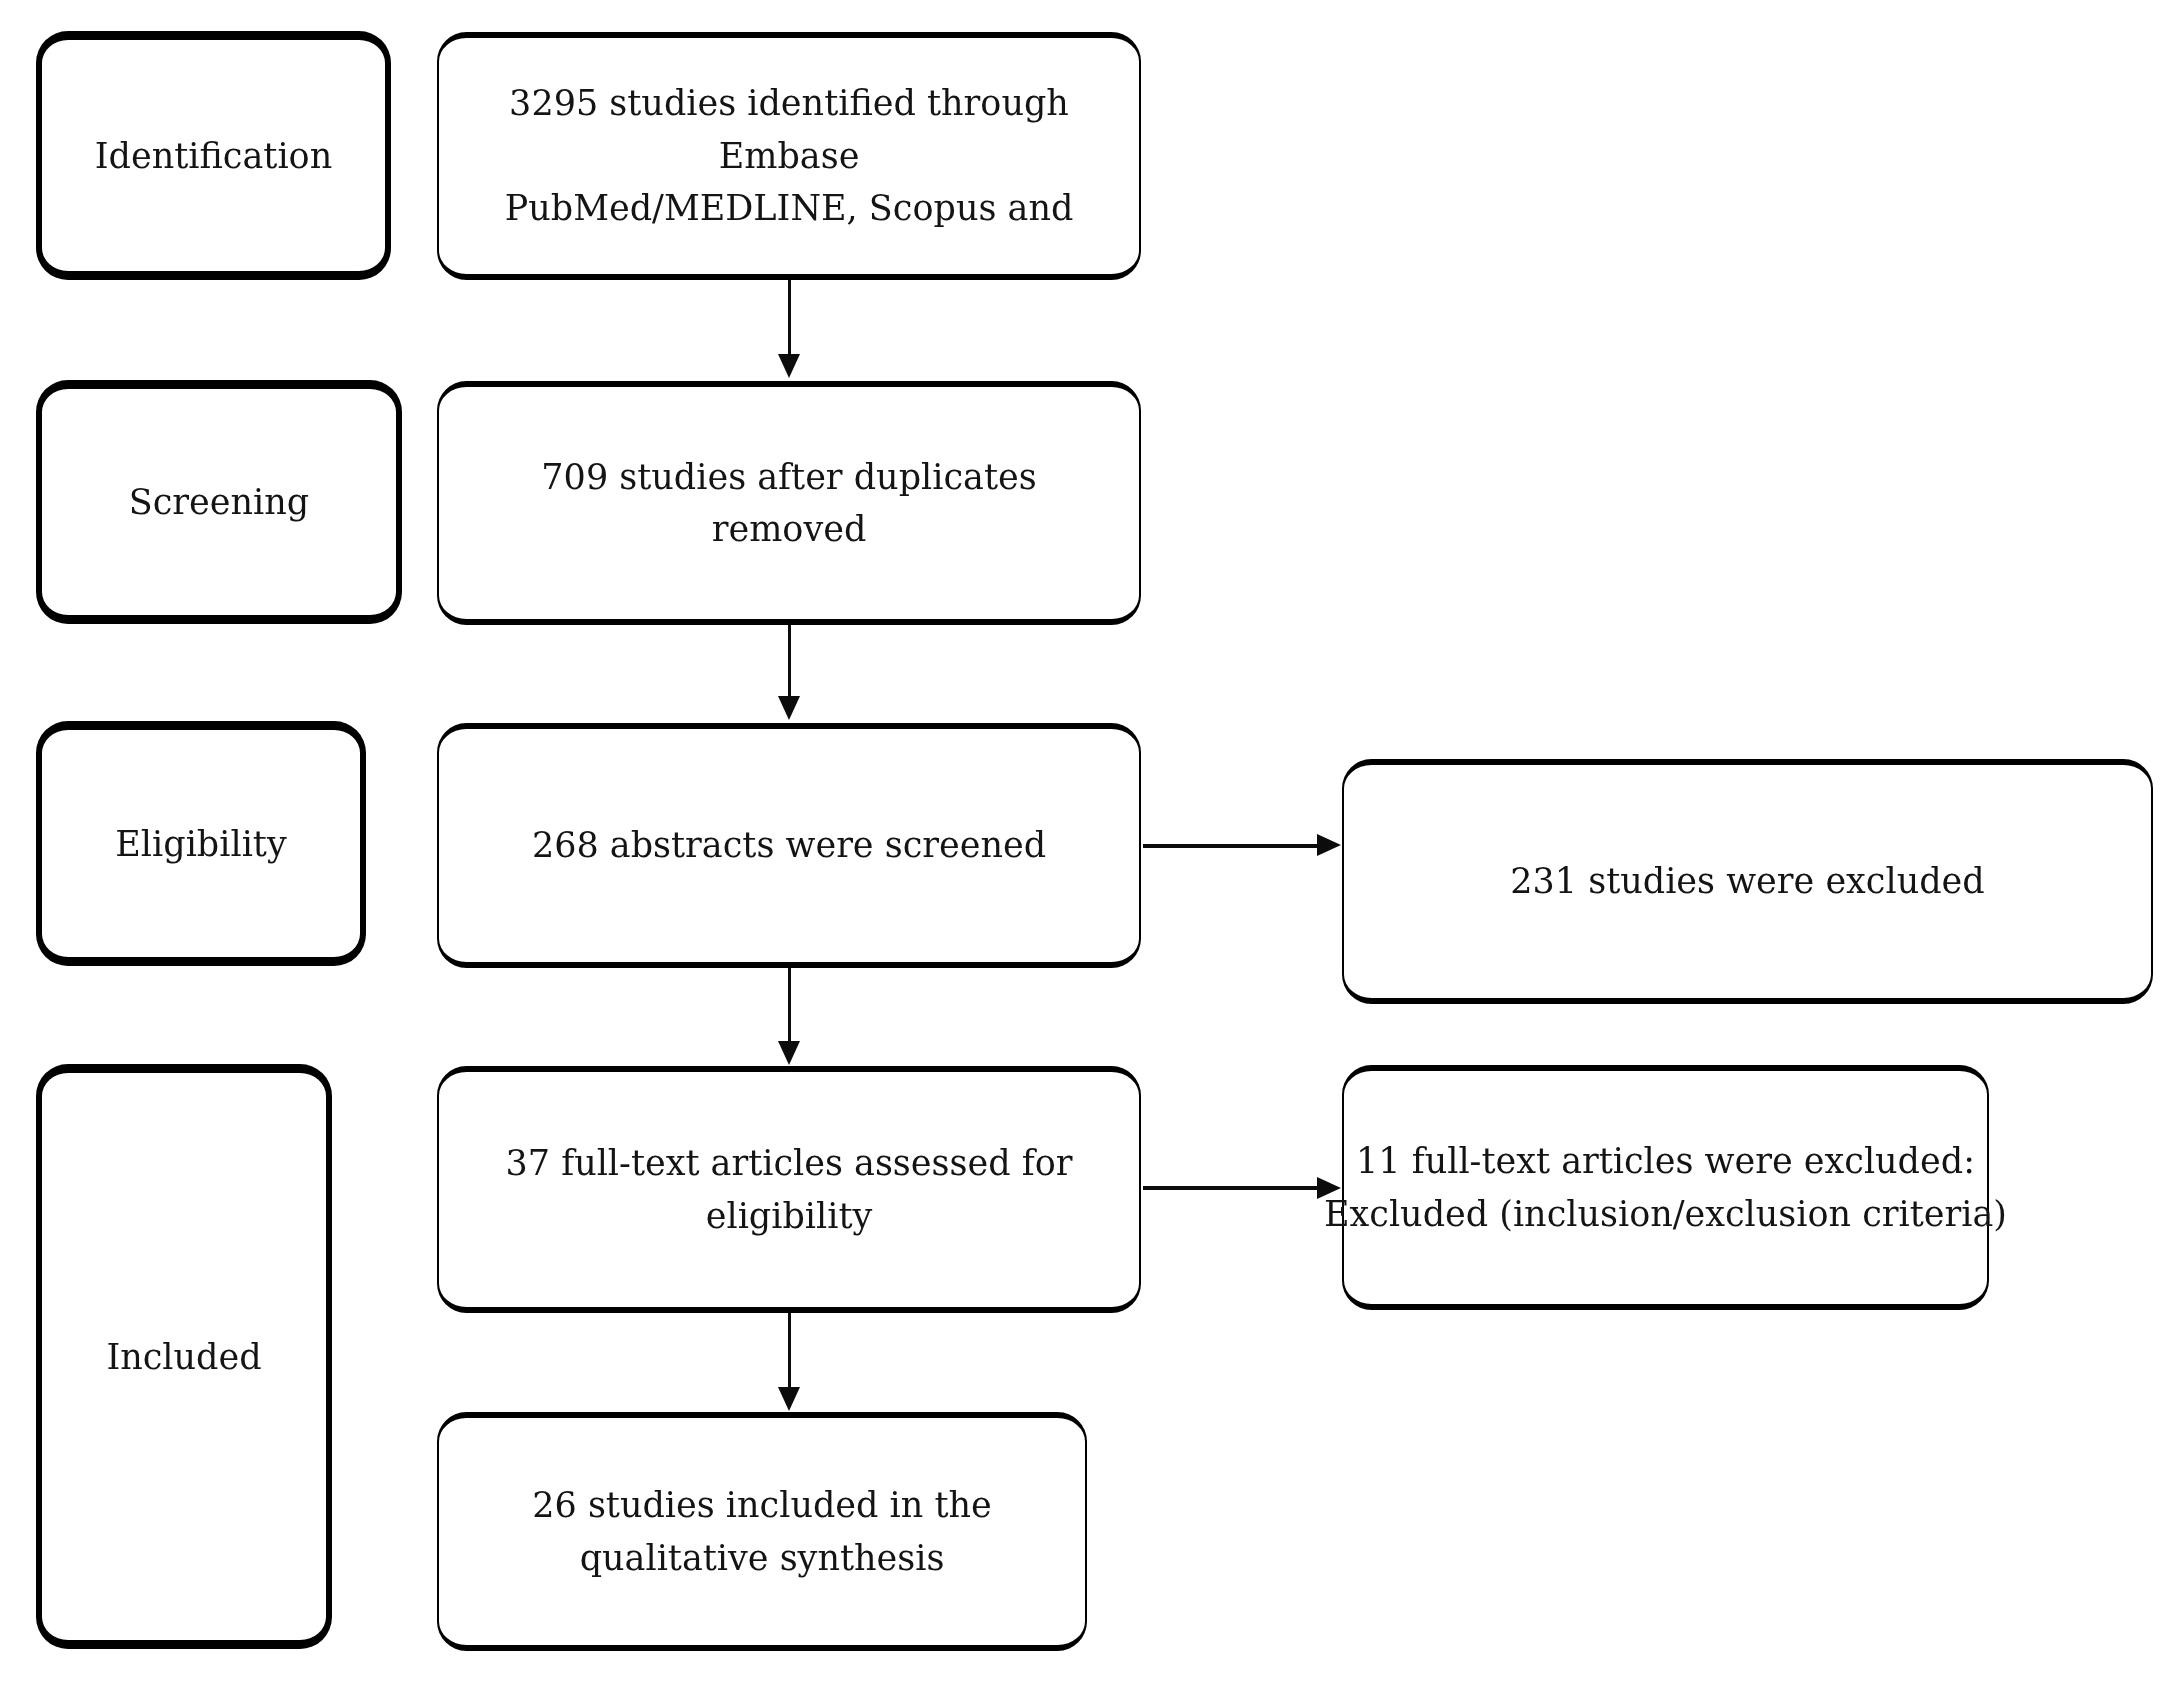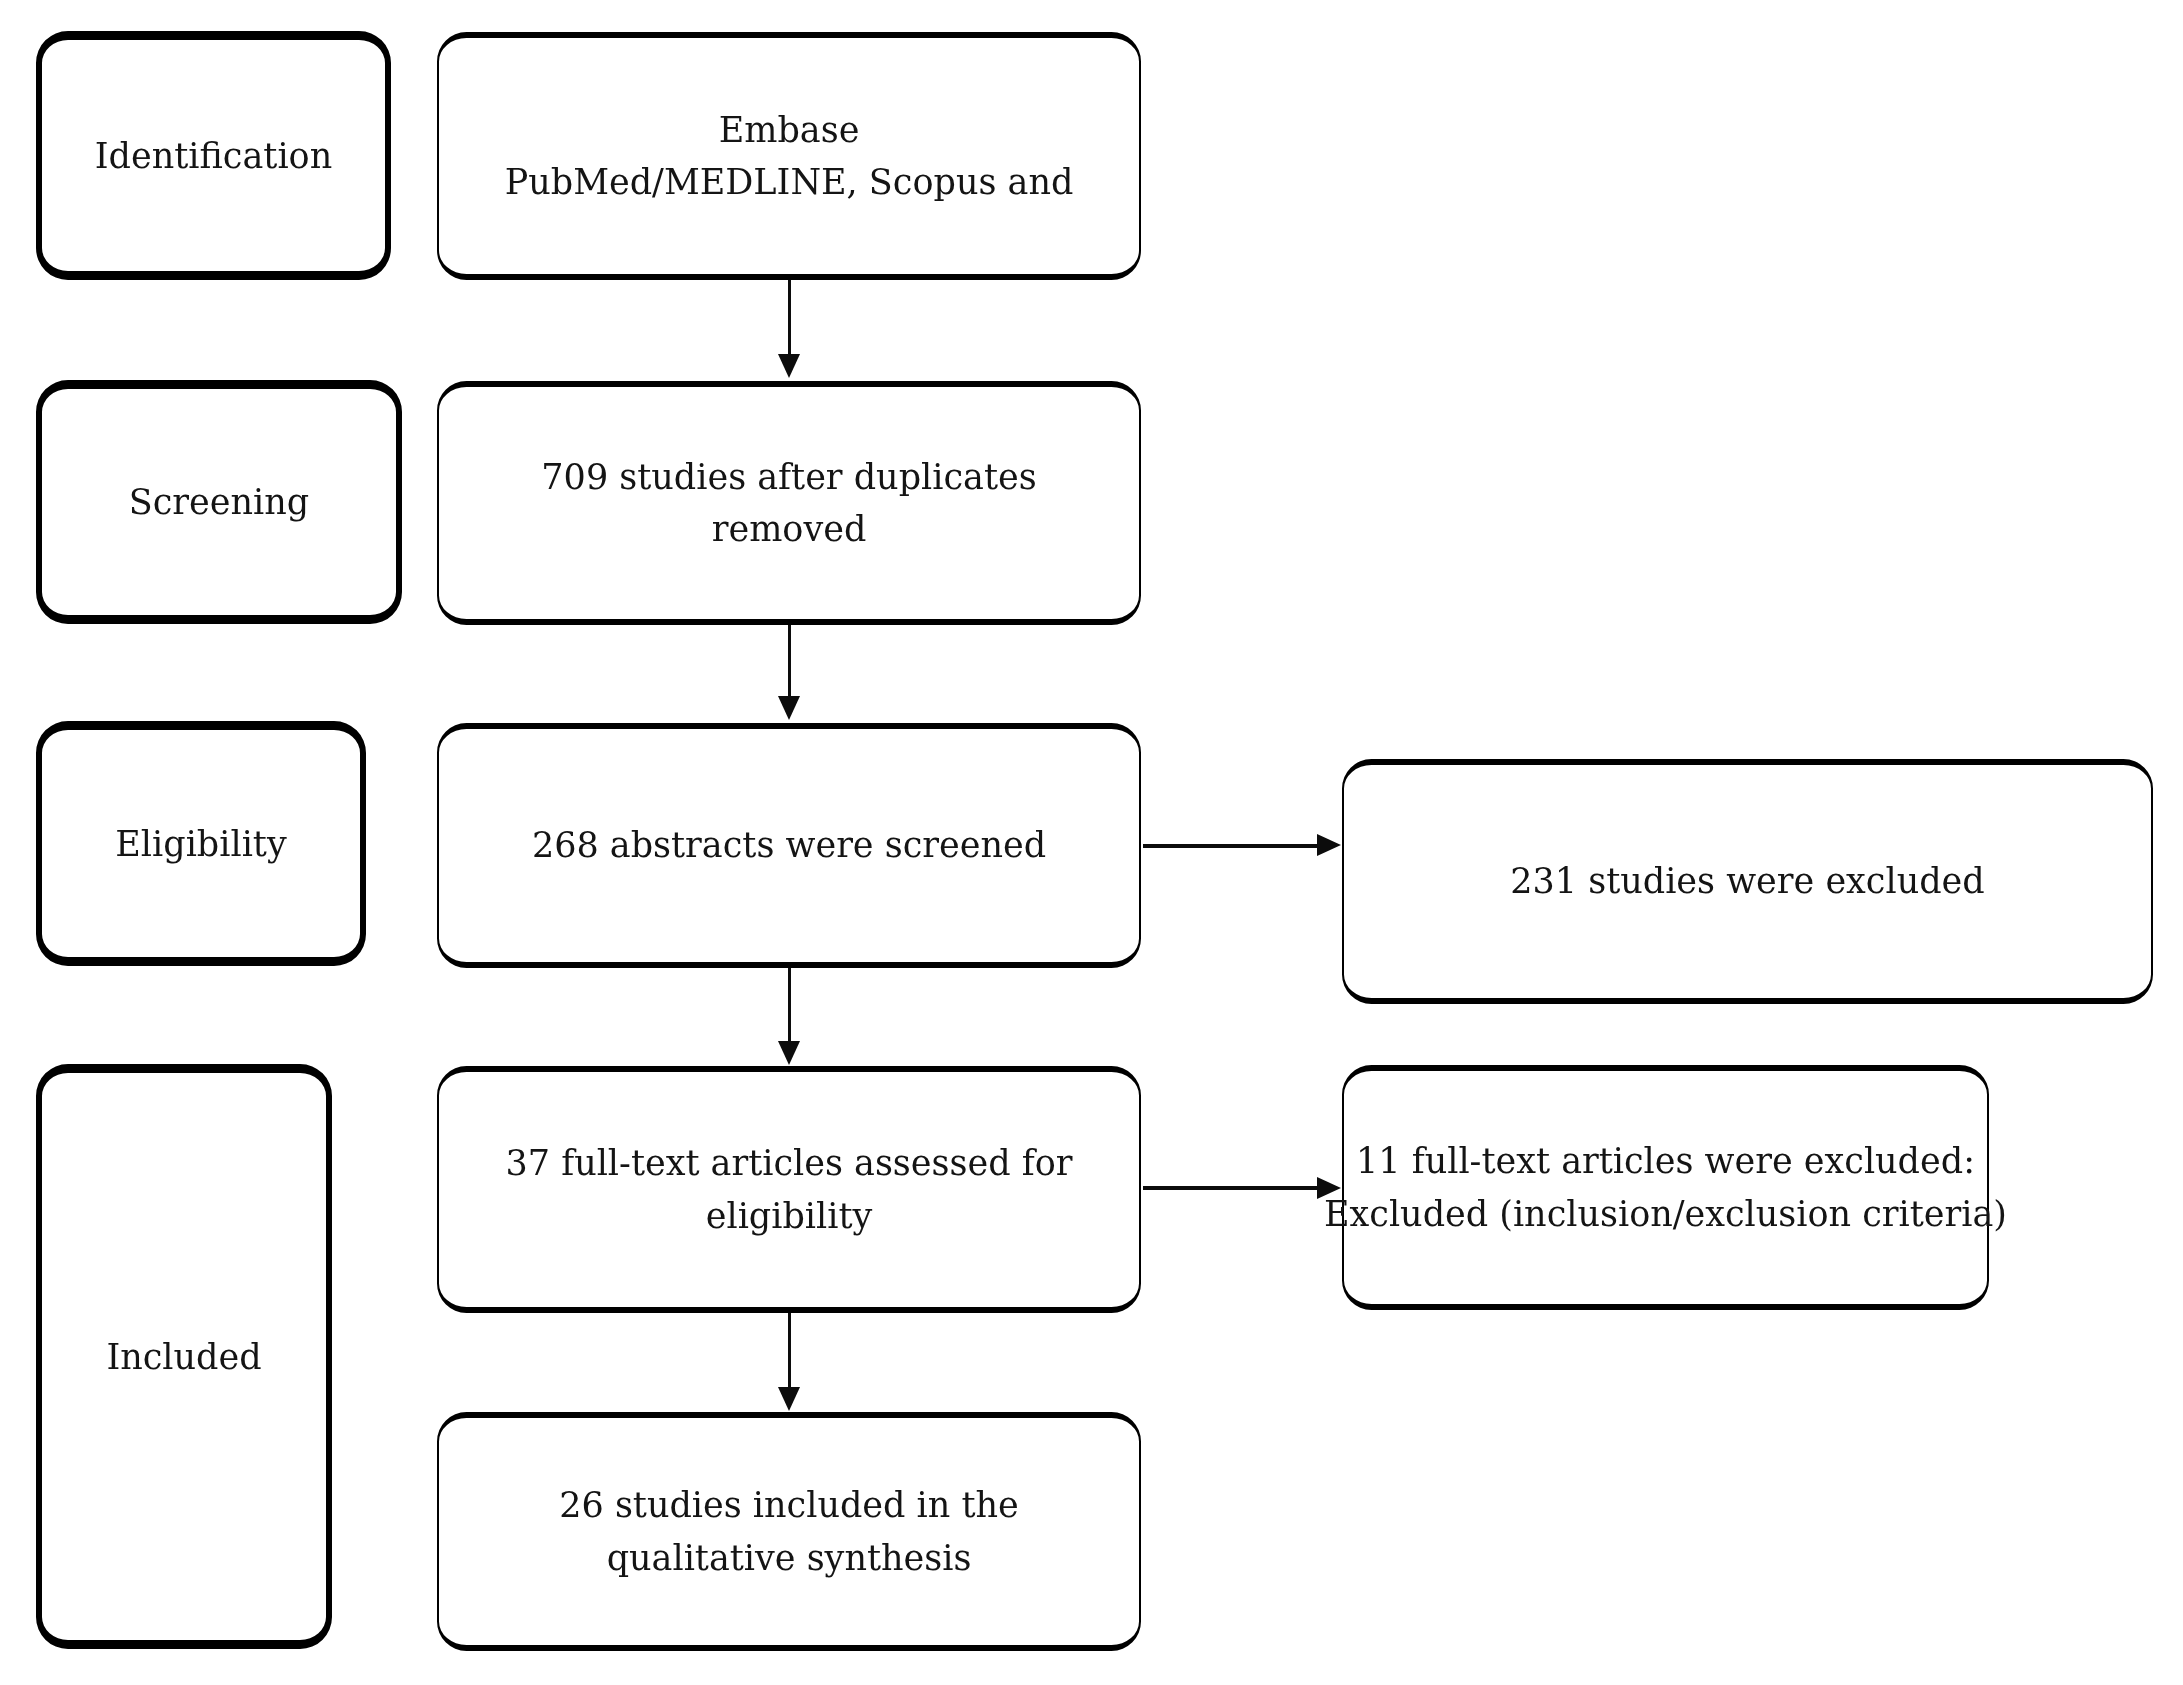--- a/index.html
+++ b/index.html
@@ -70,20 +70,21 @@
   </div>
   <div class="box stage" style="left:36px;top:721px;width:330px;height:245px;">
     <span class="line">Eligibility</span>
   </div>
   <div class="box stage" style="left:36px;top:1064px;width:296px;height:585px;text-align:center;">
     <span class="line">Included</span>
   </div>
 
   <div class="box flow" style="left:437px;top:32px;width:704px;height:248px;">
     <div class="txt">
+      <span class="line">3295 studies identified through</span>
       <span class="line">Embase</span>
       <span class="line">PubMed/MEDLINE, Scopus and</span>
     </div>
   </div>
   <div class="box flow" style="left:437px;top:381px;width:704px;height:244px;">
     <div class="txt">
       <span class="line">709 studies after duplicates</span>
       <span class="line">removed</span>
     </div>
   </div>
@@ -91,21 +92,21 @@
     <div class="txt">
       <span class="line">268 abstracts were screened</span>
     </div>
   </div>
   <div class="box flow" style="left:437px;top:1066px;width:704px;height:247px;">
     <div class="txt">
       <span class="line">37 full-text articles assessed for</span>
       <span class="line">eligibility</span>
     </div>
   </div>
-  <div class="box flow" style="left:437px;top:1412px;width:704px;height:239px;">
+  <div class="box flow" style="left:437px;top:1412px;width:650px;height:239px;">
     <div class="txt">
       <span class="line">26 studies included in the</span>
       <span class="line">qualitative synthesis</span>
     </div>
   </div>
 
   <div class="box flow" style="left:1342px;top:723px;width:811px;height:245px;margin-top:36px;">
     <div class="txt">
       <span class="line">231 studies were excluded</span>
     </div>

